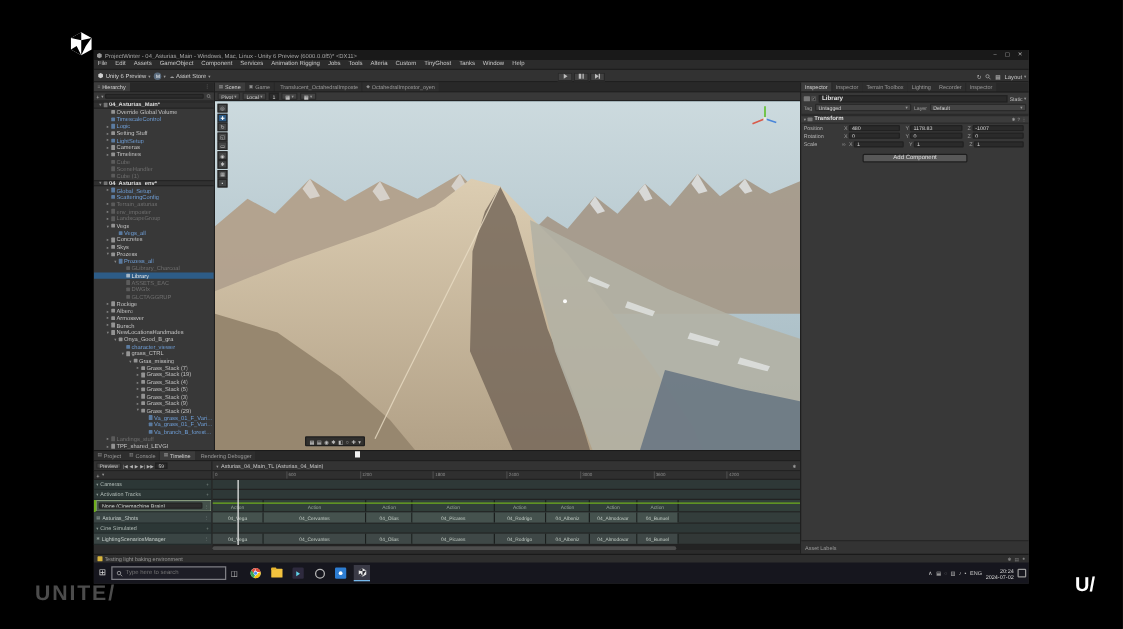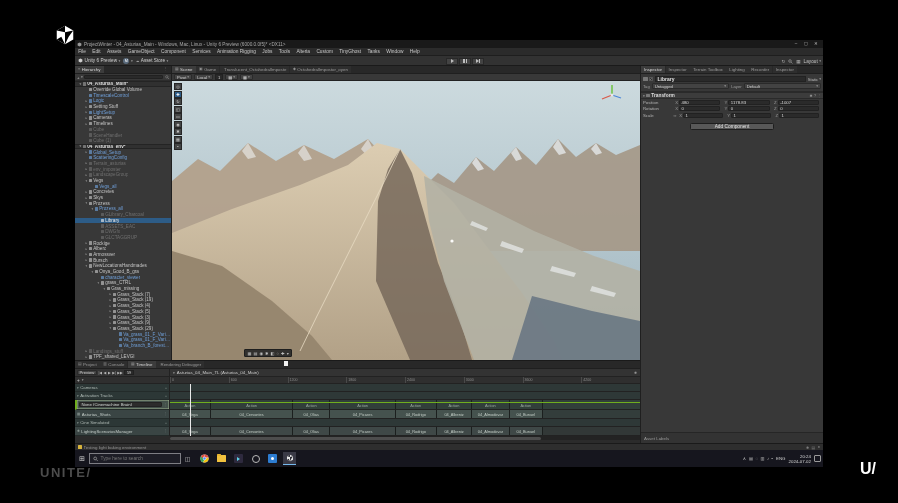--- a/index.html
+++ b/index.html
@@ -2,21 +2,21 @@
 <html><head>
 <meta charset="utf-8">
 <style>
   html,body{margin:0;padding:0;background:#000;}
   .stage{position:relative;width:898px;height:503px;background:#000;overflow:hidden;
          font-family:"Liberation Sans",sans-serif;-webkit-font-smoothing:antialiased;}
   .stage *{box-sizing:border-box;}
 
   
   .unity-bug{position:absolute;left:54px;top:24px;width:22px;height:22px;z-index:50;}
-  .unite-label{position:absolute;left:40px;top:465px;font-size:13px;font-weight:bold;
+  .unite-label{position:absolute;left:28px;top:465px;font-size:17px;font-weight:bold;
                letter-spacing:1.5px;color:#4c4c4c;z-index:50;}
   .wordmark{position:absolute;right:22px;top:460px;font-size:16px;font-weight:bold;color:#fff;z-index:50;}
 
   
   .screen{position:absolute;left:75px;top:40px;width:748px;height:427px;background:#282828;overflow:hidden;}
   .uwin{position:absolute;left:0;top:0;width:748px;height:410px;background:#383838;}
 
   .titlebar{position:absolute;left:0;top:0;width:748px;height:8px;background:#191919;
             display:flex;align-items:center;padding:0 2px;}
   .titlebar .ttl{font-size:4.7px;color:#a8a8a8;margin-left:2px;white-space:nowrap;overflow:hidden;flex:1;}

